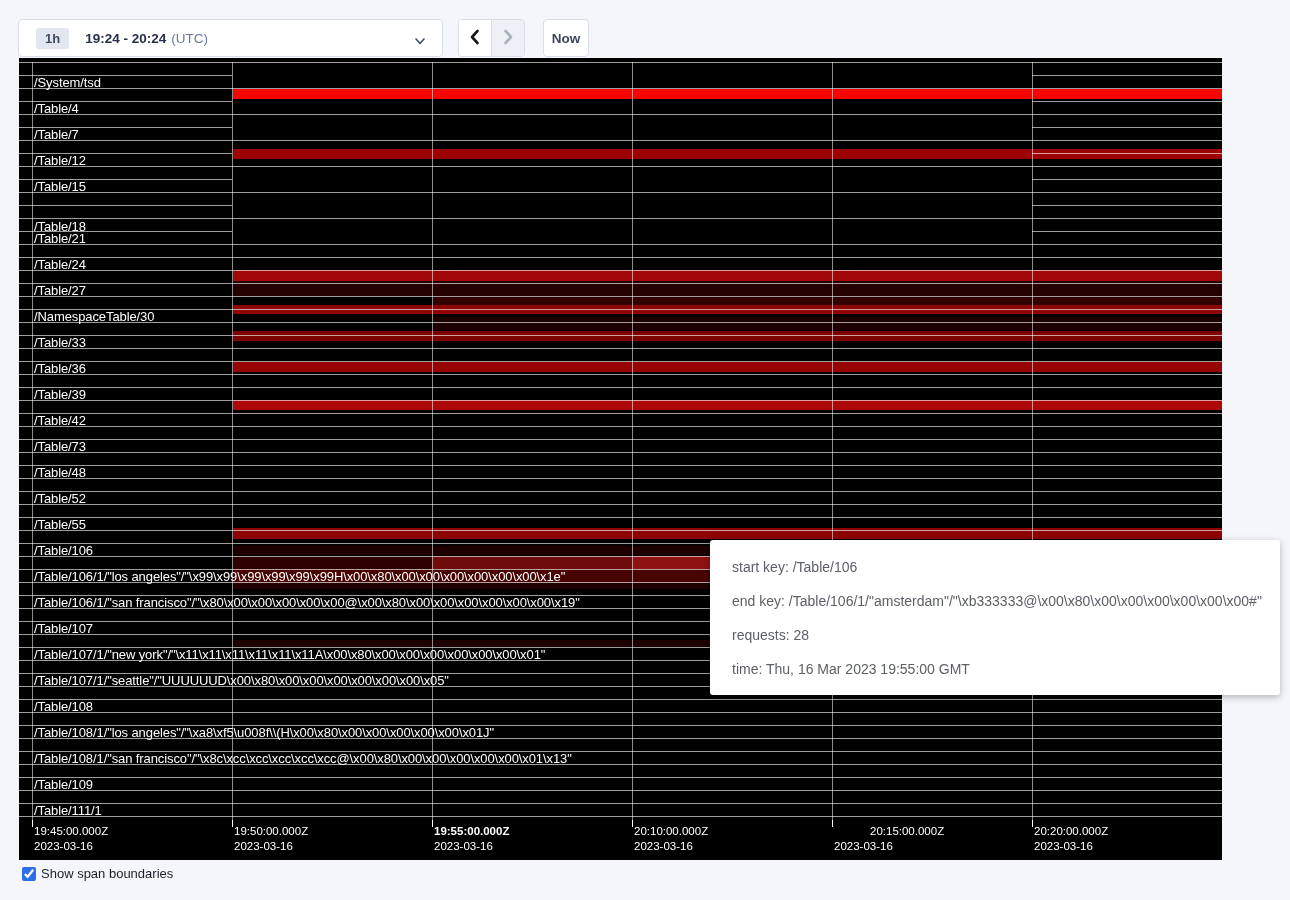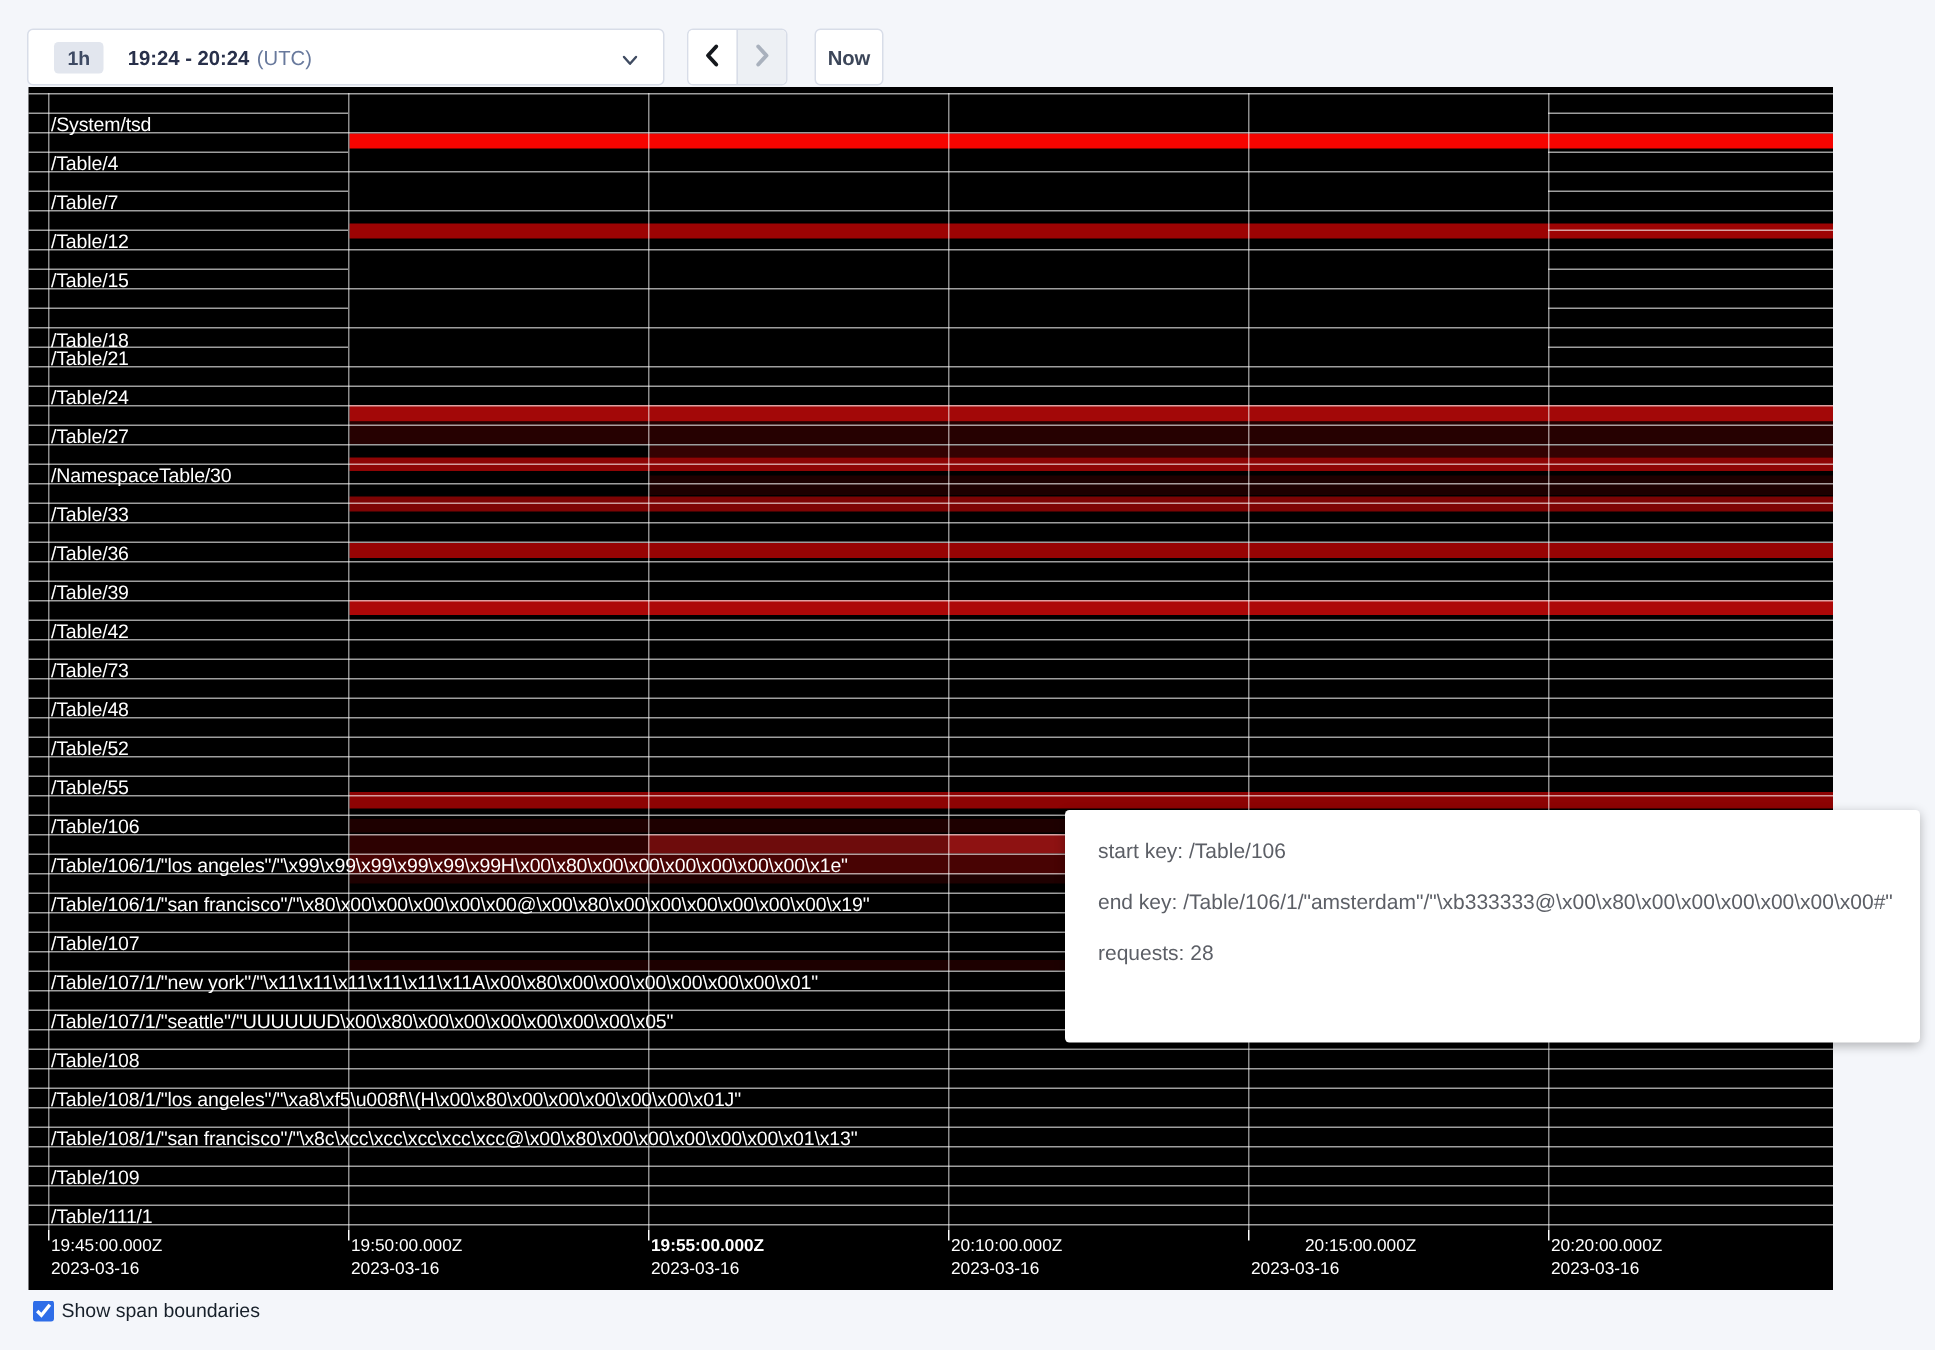--- a/index.html
+++ b/index.html
@@ -204,18 +204,19 @@
     <div class="ax-date" style="left: 815px; top: 782px;">2023-03-16</div>
     <div class="tick" style="left: 1013px; top: 762px;"></div>
     <div class="ax-time" style="left: 1015px; top: 767px;">20:20:00.000Z</div>
     <div class="ax-date" style="left: 1015px; top: 782px;">2023-03-16</div>
   </div>
 
 <div class="tooltip">
   <div class="tl">start key: /Table/106</div>
   <div class="tl">end key: /Table/106/1/"amsterdam"/"\xb333333@\x00\x80\x00\x00\x00\x00\x00\x00#"</div>
   <div class="tl">requests: 28</div>
+  <div class="tl">time: Thu, 16 Mar 2023 19:55:00 GMT</div>
 </div>
 
 <label class="footer">
   <input type="checkbox" checked="" style="">
   <span>Show span boundaries</span>
 </label>
 
 </body></html>

